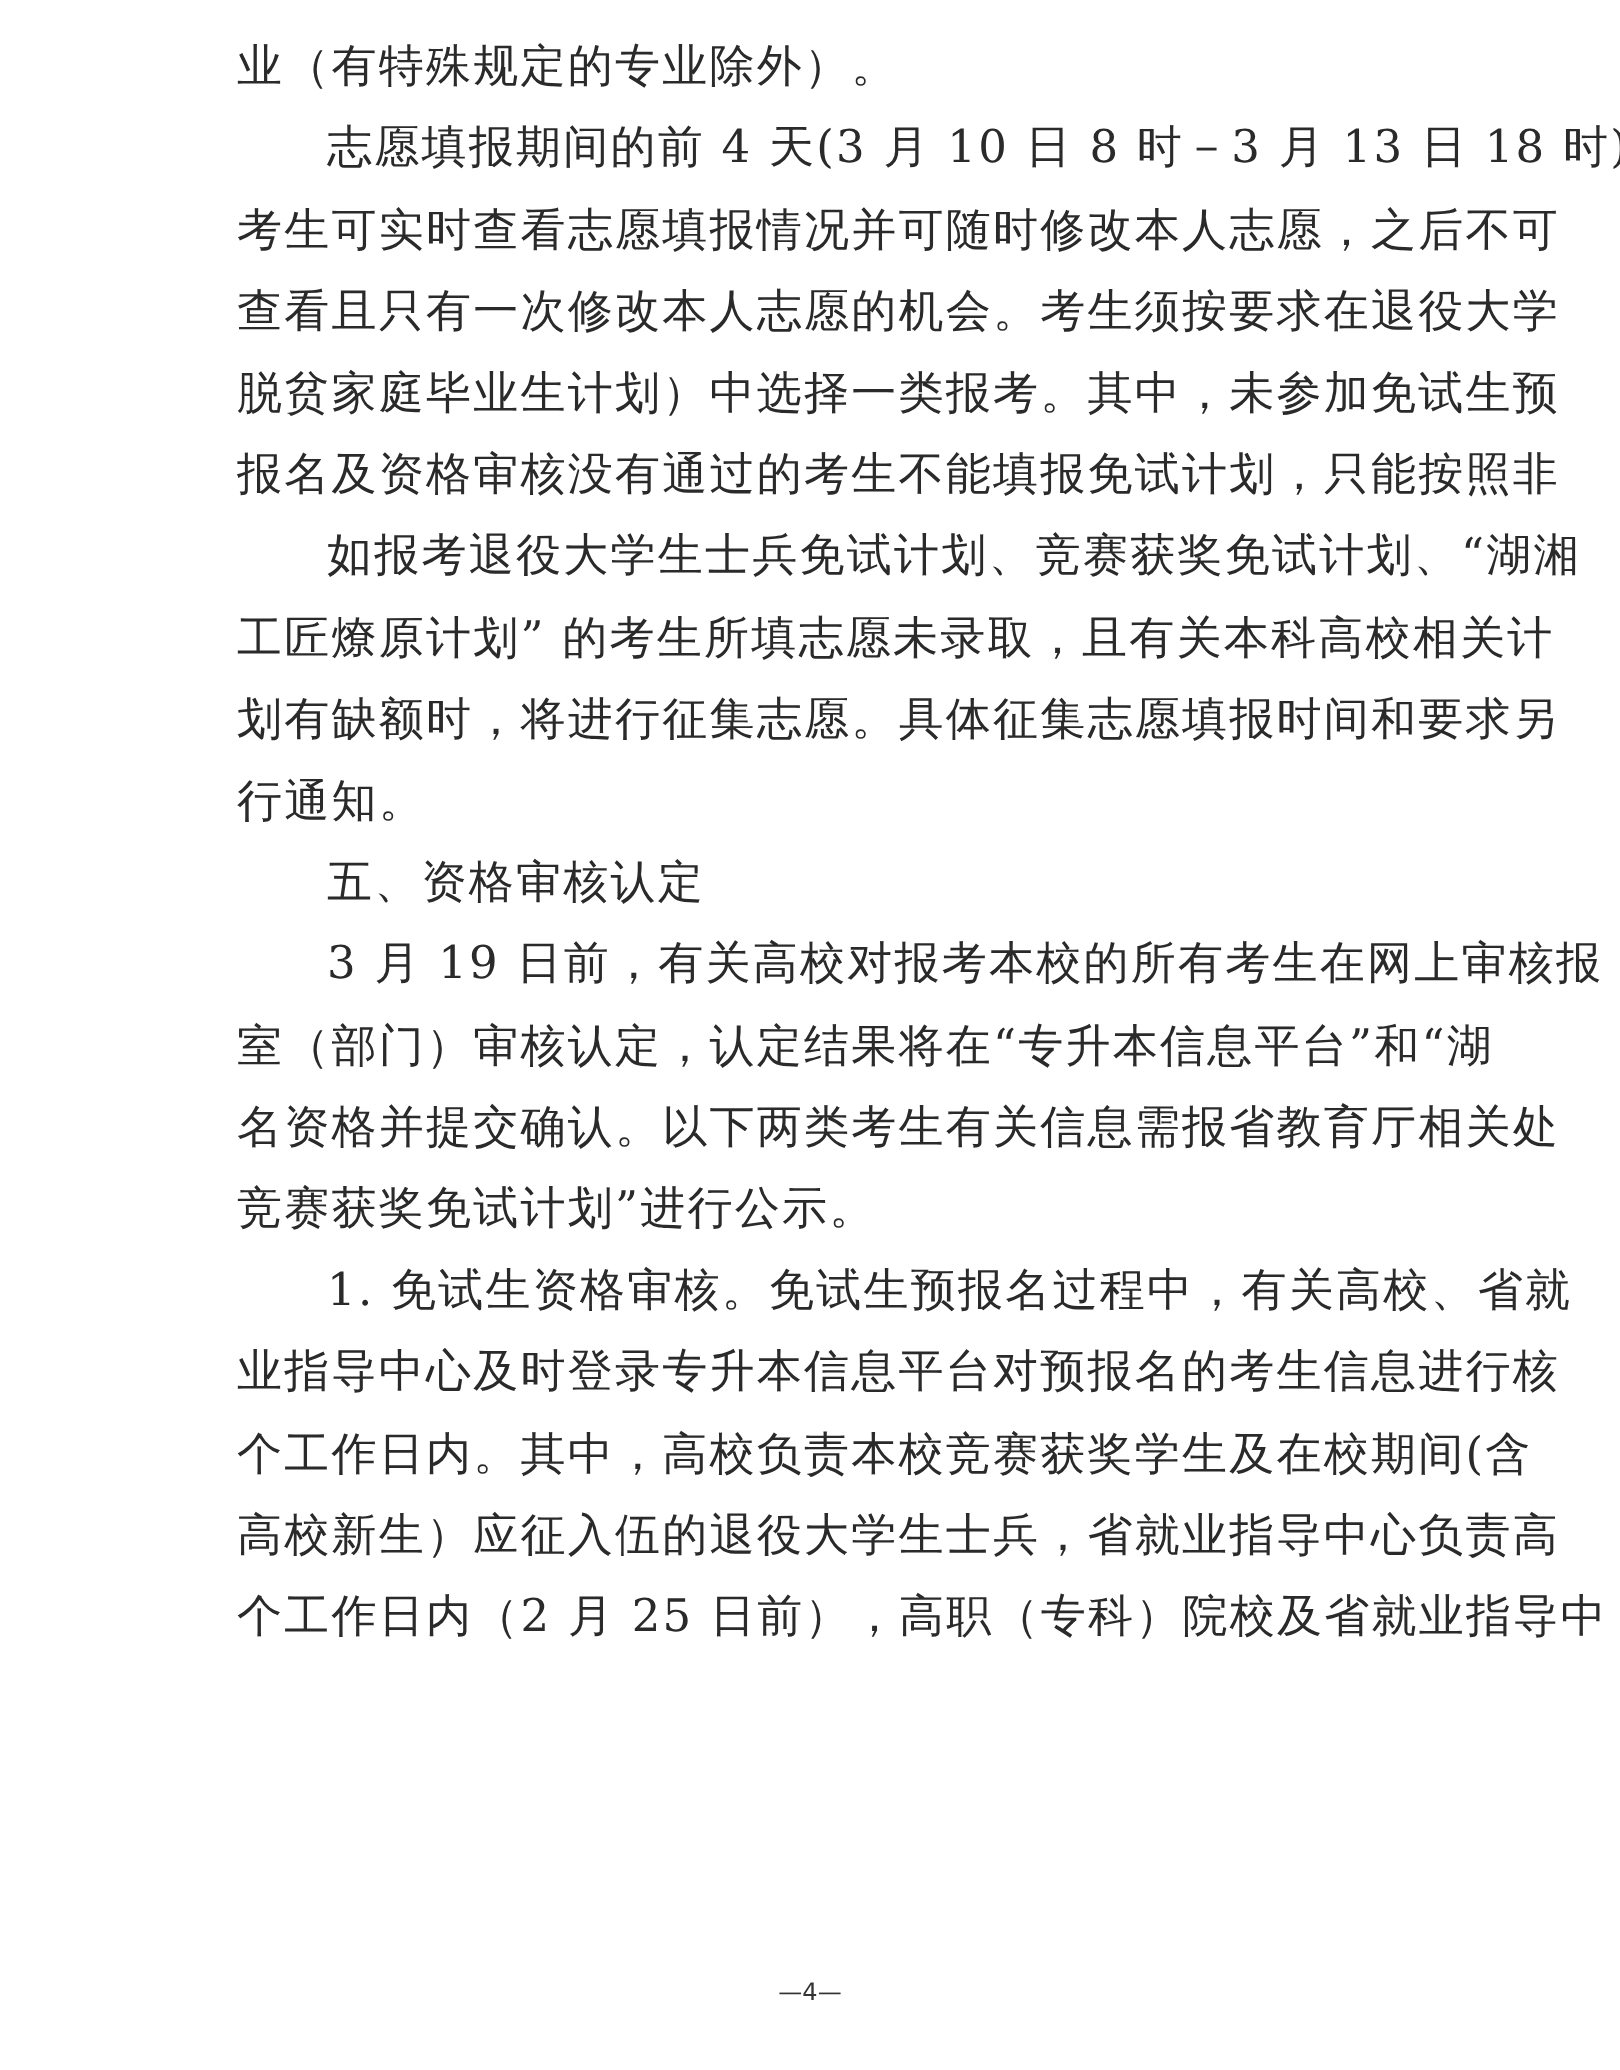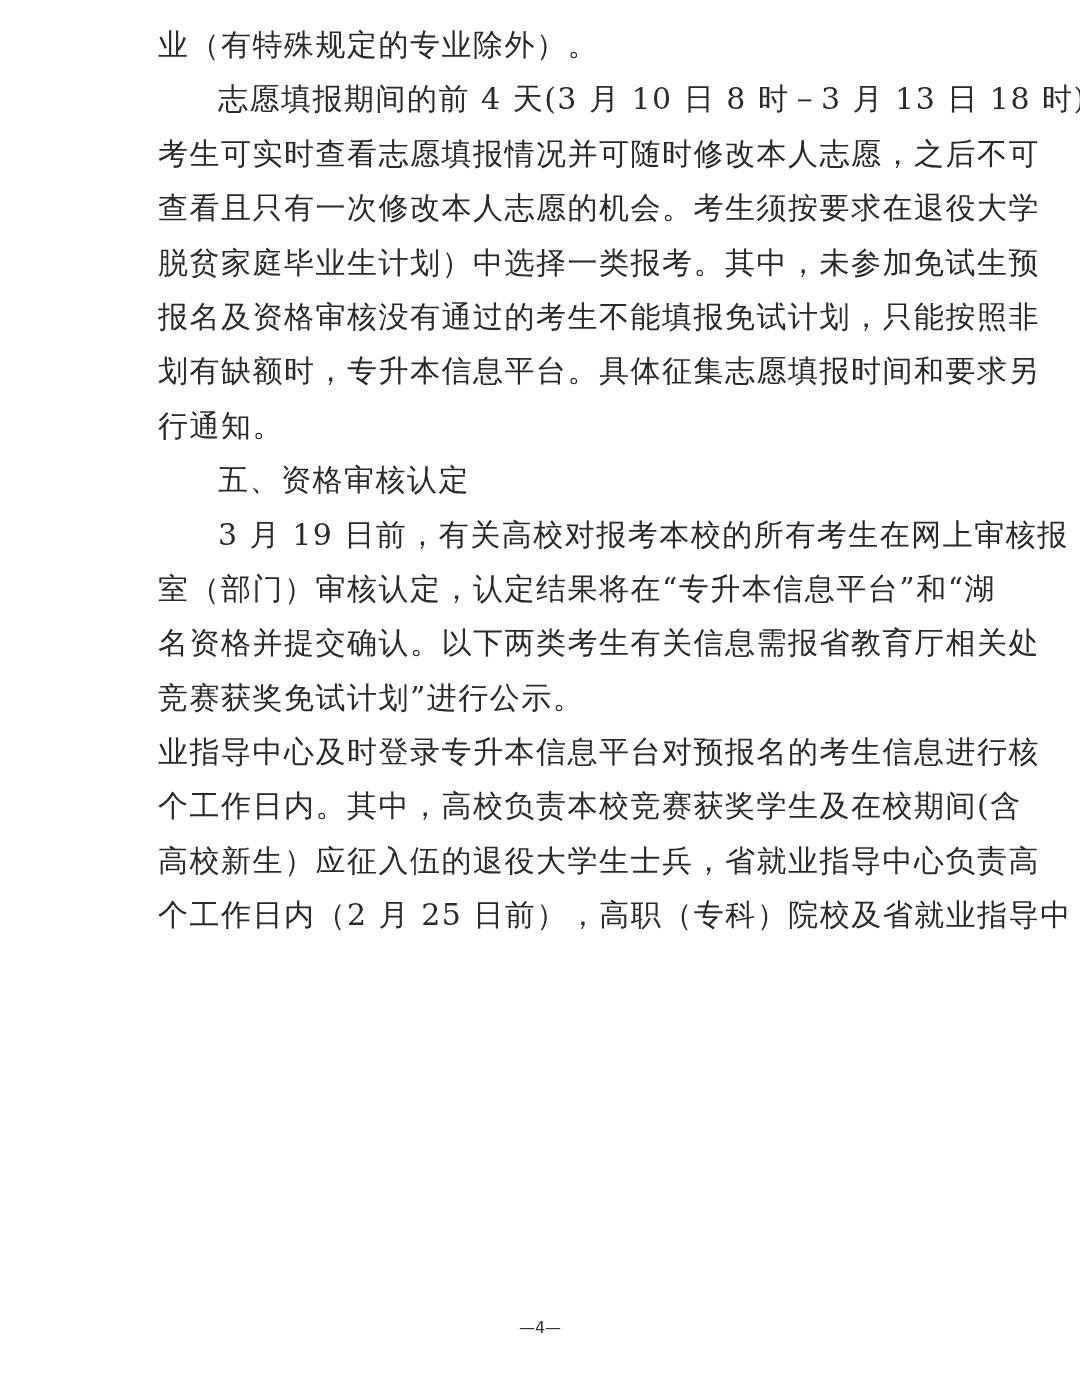--- a/index.html
+++ b/index.html
@@ -52,26 +52,29 @@
 </head>
 <body>
 
 <div class="page">
   <span class="line last">业（有特殊规定的专业除外）。</span>
   <span class="line indent">志愿填报期间的前 4 天(3 月 10 日 8 时－3 月 13 日 18 时)，</span>
   <span class="line">考生可实时查看志愿填报情况并可随时修改本人志愿，之后不可</span>
   <span class="line">查看且只有一次修改本人志愿的机会。考生须按要求在退役大学</span>
   <span class="line">脱贫家庭毕业生计划）中选择一类报考。其中，未参加免试生预</span>
   <span class="line">报名及资格审核没有通过的考生不能填报免试计划，只能按照非</span>
-  <span class="line">划有缺额时，专升本信息平台。具体征集志愿填报时间和要求另</span>
+  <span class="line indent">如报考退役大学生士兵免试计划、竞赛获奖免试计划、“湖湘</span>
+  <span class="line">工匠燎原计划” 的考生所填志愿未录取，且有关本科高校相关计</span>
+  <span class="line">划有缺额时，将进行征集志愿。具体征集志愿填报时间和要求另</span>
   <span class="line last">行通知。</span>
   <span class="line indent last">五、资格审核认定</span>
   <span class="line indent">3 月 19 日前，有关高校对报考本校的所有考生在网上审核报</span>
   <span class="line">室（部门）审核认定，认定结果将在“专升本信息平台”和“湖</span>
   <span class="line">名资格并提交确认。以下两类考生有关信息需报省教育厅相关处</span>
   <span class="line last">竞赛获奖免试计划”进行公示。</span>
+  <span class="line indent">1. 免试生资格审核。免试生预报名过程中，有关高校、省就</span>
   <span class="line">业指导中心及时登录专升本信息平台对预报名的考生信息进行核</span>
   <span class="line">个工作日内。其中，高校负责本校竞赛获奖学生及在校期间(含</span>
   <span class="line">高校新生）应征入伍的退役大学生士兵，省就业指导中心负责高</span>
   <span class="line">个工作日内（2 月 25 日前），高职（专科）院校及省就业指导中</span>
 </div>
 
 <div class="page-number">—4—</div>
 
 </body></html>

